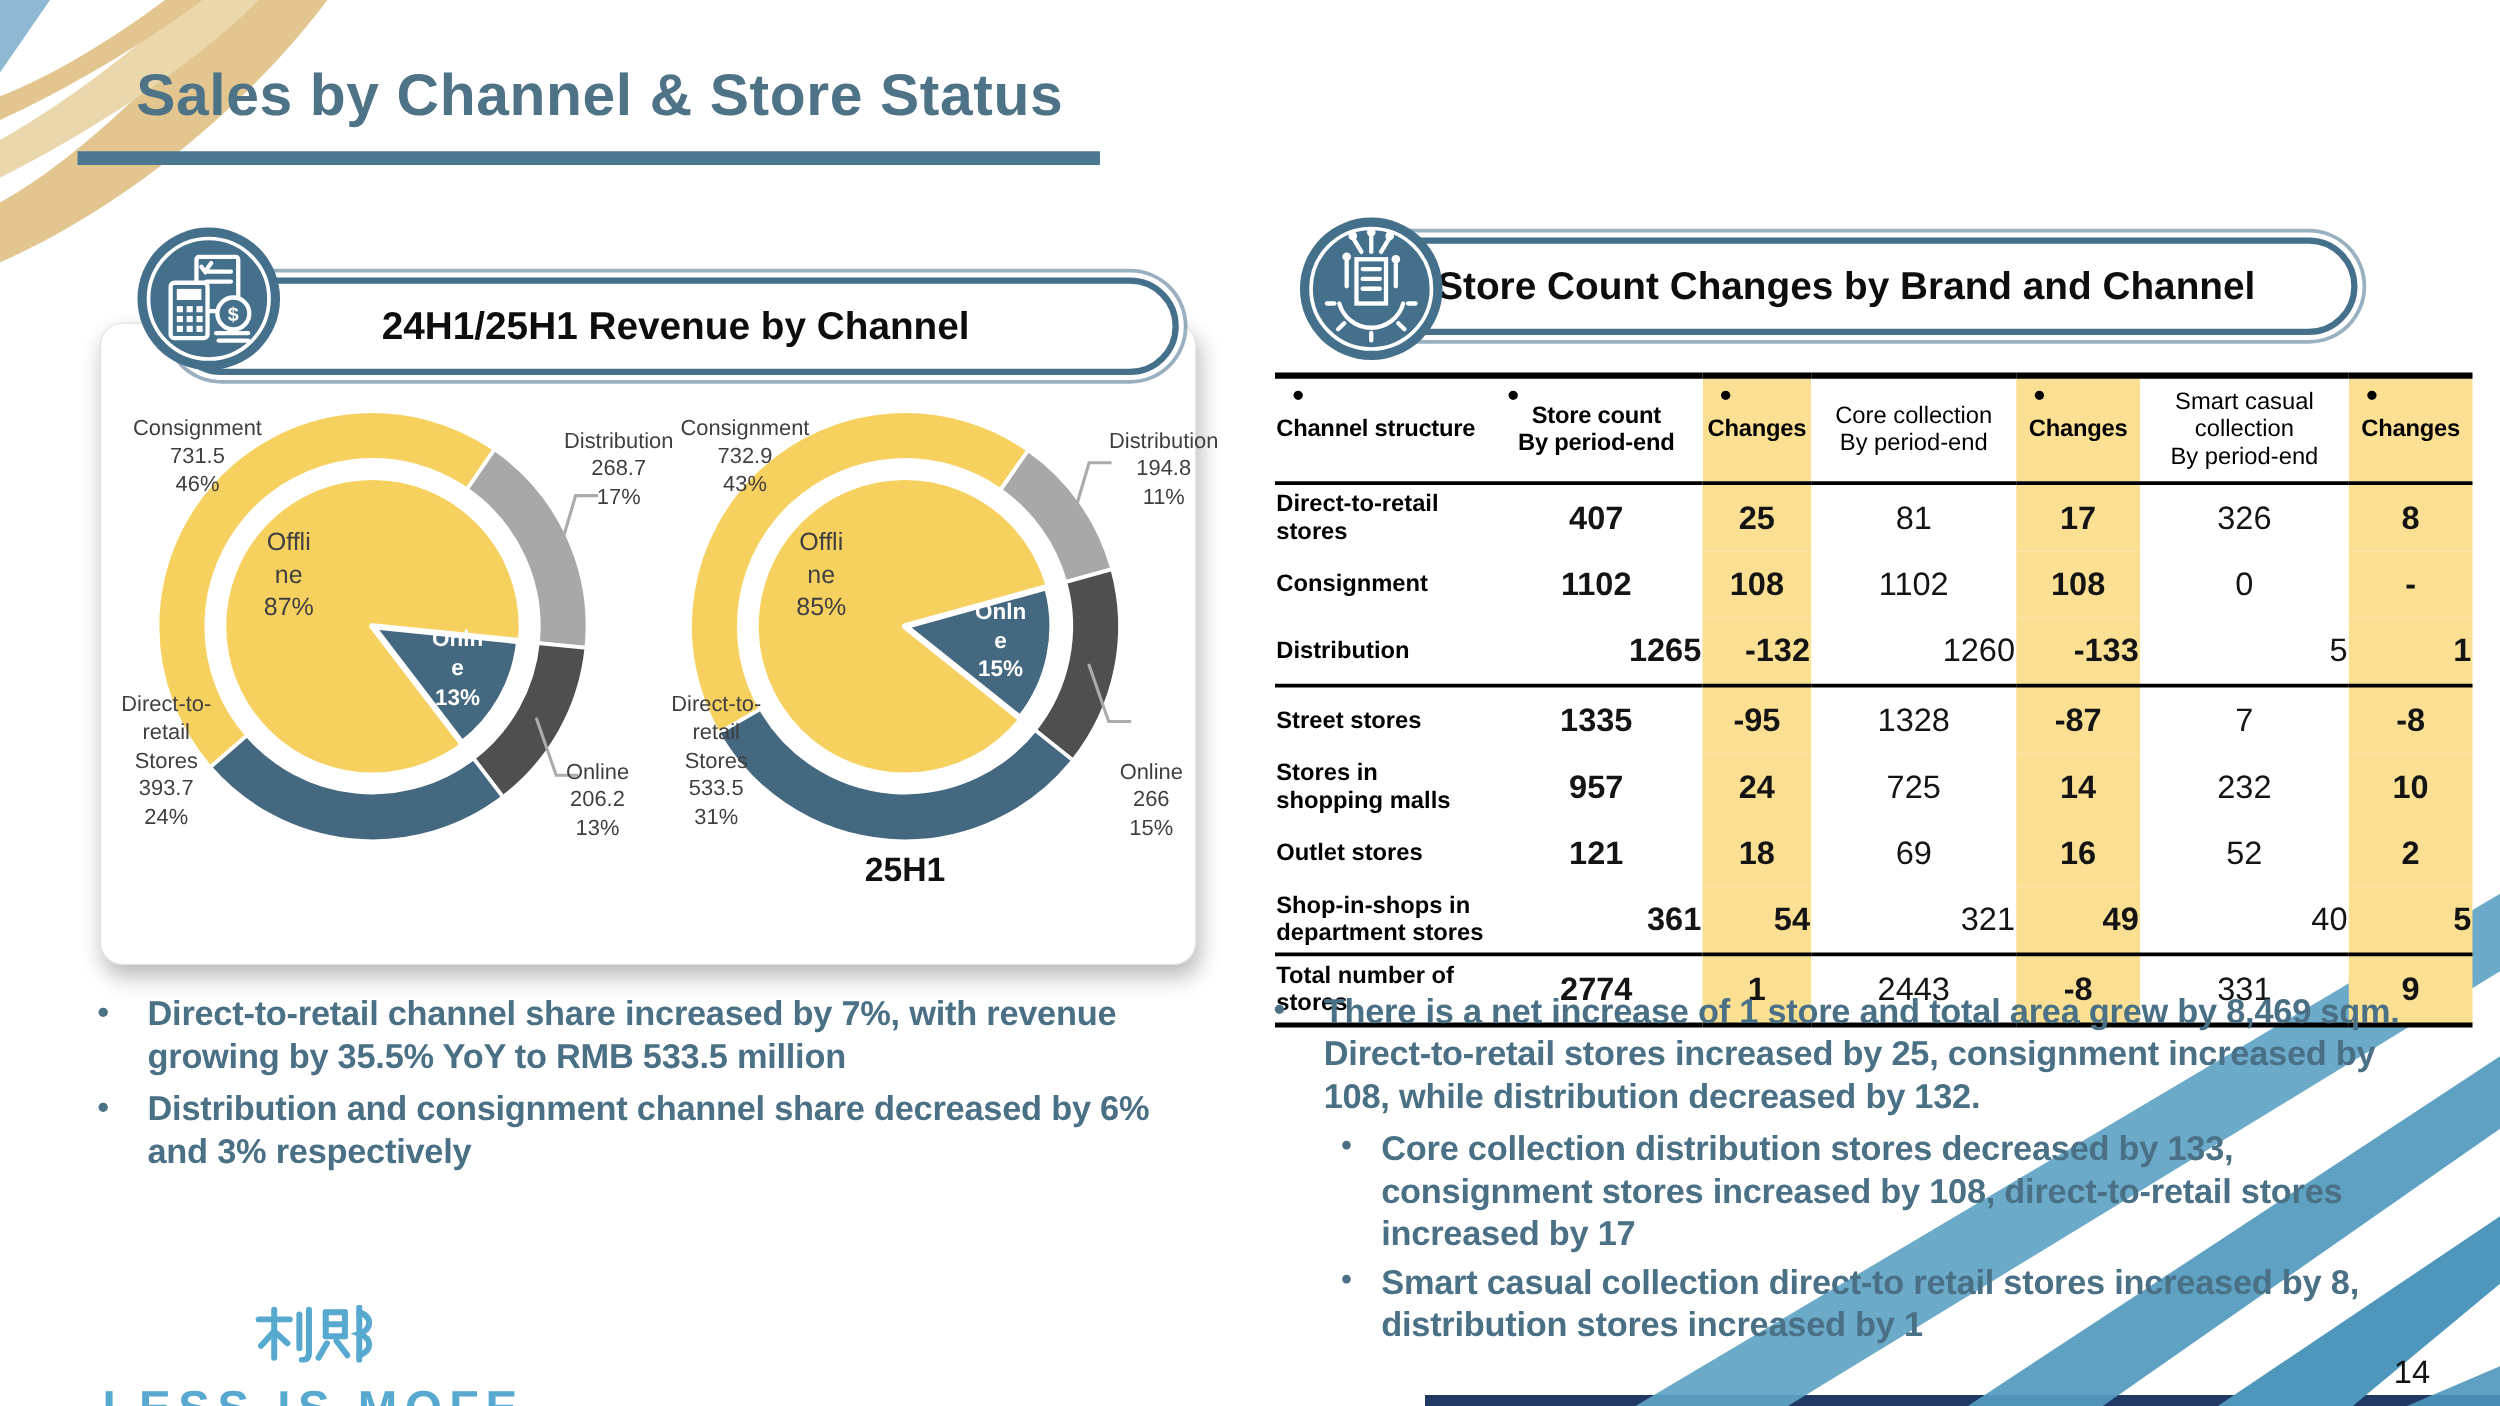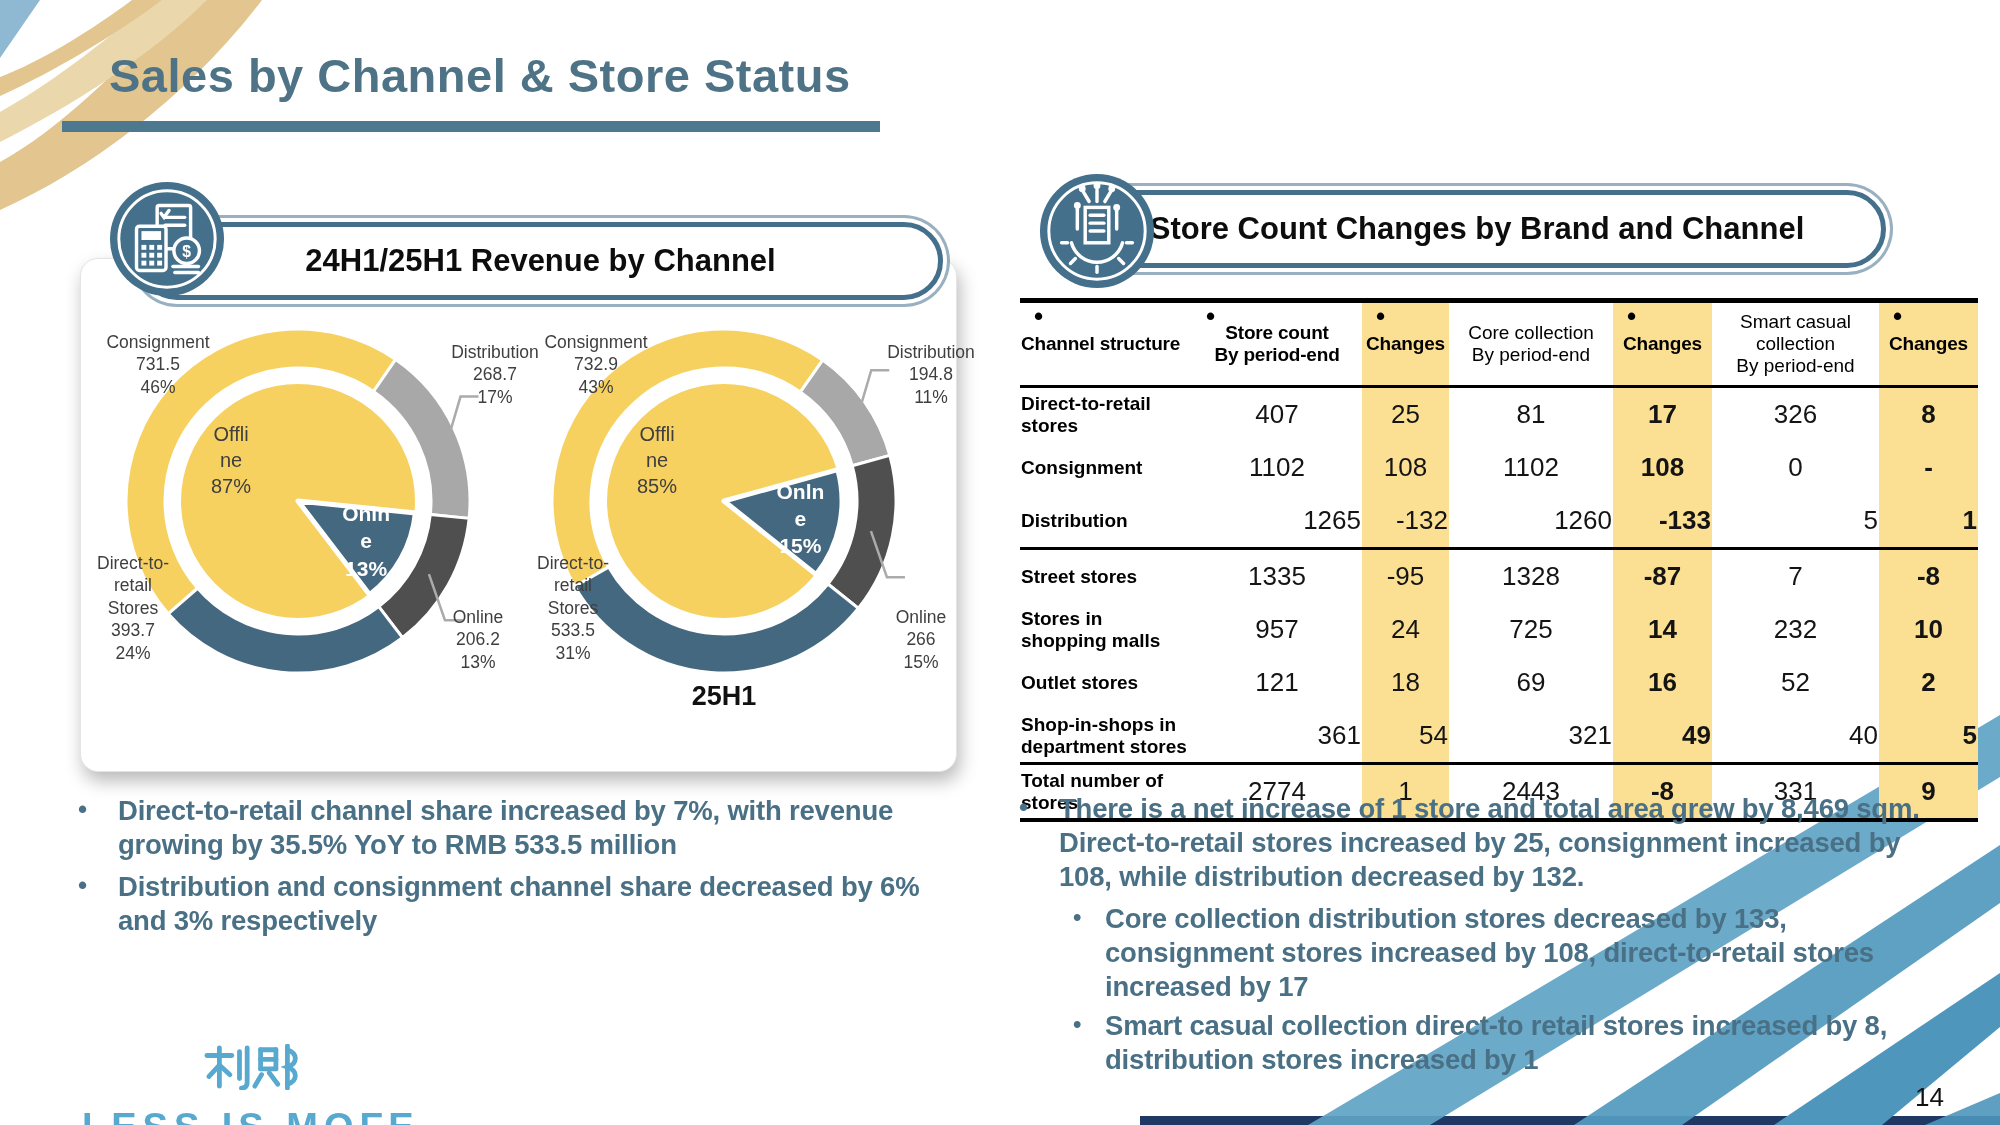--- a/index.html
+++ b/index.html
@@ -31,31 +31,31 @@
   .lb-consignment{left:15px;top:42px;}
   .lb-distribution{left:352px;top:52px;}
   .lb-online{left:345px;top:317px;width:100px;}
   .lb-dtr{left:-10px;top:263px;}
   #chart2 .lb-consignment{left:27px;}
   #chart2 .lb-distribution{left:362px;}
   #chart2 .lb-online{left:362px;}
   #chart2 .lb-dtr{left:4px;}
   .in-off{position:absolute;left:103px;top:132px;width:90px;text-align:center;
           font-size:20px;line-height:1.3;color:#3f3f3f;z-index:3;}
-  .in-on{position:absolute;width:90px;text-align:center;font-size:21px;line-height:1.3;
+  .in-on{position:absolute;width:90px;text-align:center;font-size:18px;line-height:1.3;
          color:#fff;font-weight:bold;z-index:3;}
   
   .store-table{position:absolute;left:1020px;top:298px;width:958px;border-collapse:collapse;table-layout:fixed;z-index:2;}
   .store-table th{height:78px;font-size:19px;line-height:1.15;vertical-align:middle;text-align:center;
                   border-top:5px solid #000;border-bottom:3px solid #000;font-weight:normal;padding:2px 1px;color:#000;}
   .store-table th.b{font-weight:bold;}
   .store-table th.first{text-align:left;}
   .store-table td{height:49px;font-size:26px;text-align:center;vertical-align:middle;color:#141414;padding:2px 1px;}
   .store-table td.lab{font-size:19px;font-weight:bold;text-align:left;line-height:1.12;color:#000;}
-  .store-table td.bold{font-weight:normal;}
+  .store-table td.bold{font-weight:bold;}
   .hl{background:#FBE093;font-weight:bold;}
   tr.thick td{border-bottom:3px solid #000;text-align:right;}
   tr.thick-end td{border-bottom:4px solid #000;}
   
   .bullets{position:absolute;width:880px;z-index:2;}
   .bullets-left{left:64px;top:794px;}
   .bullets-right{left:1005px;top:792px;width:952px;}
   .b{position:relative;padding-left:54px;font-size:27.5px;font-weight:bold;color:#4A7086;
      line-height:1.24;margin-bottom:8px;letter-spacing:-.2px;}
   .b::before{content:"\2022";position:absolute;left:14px;top:-1px;font-size:26px;}

